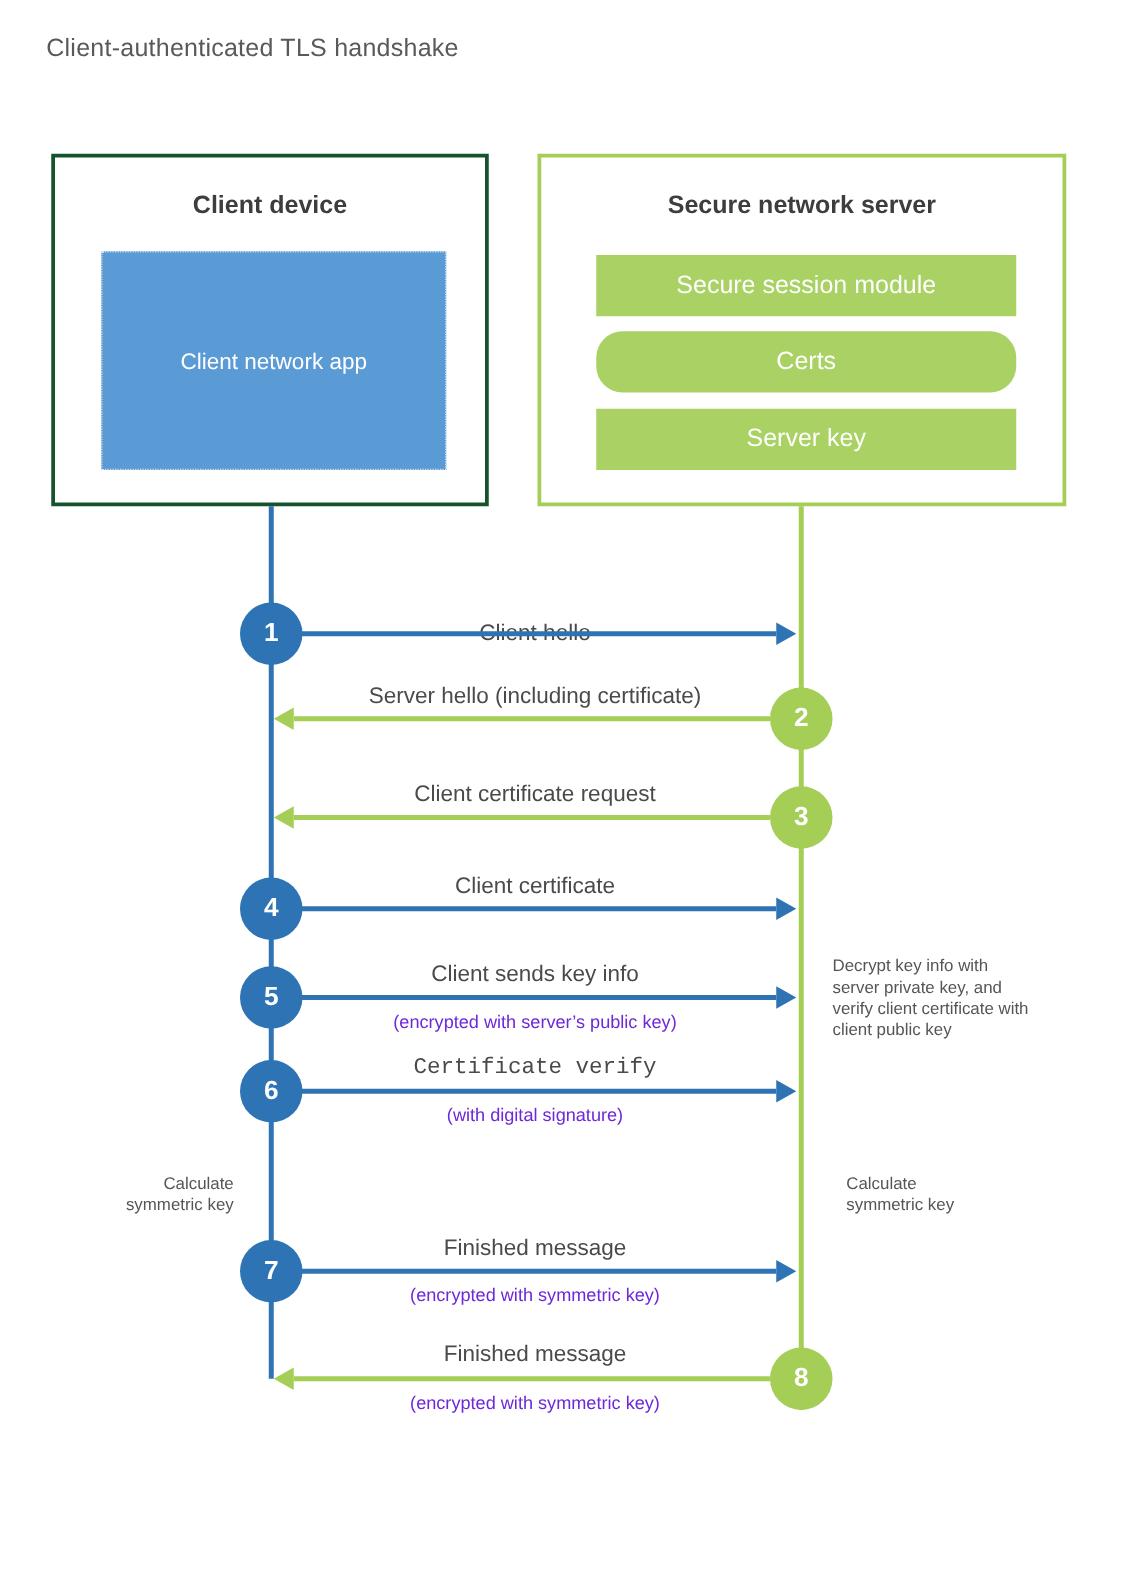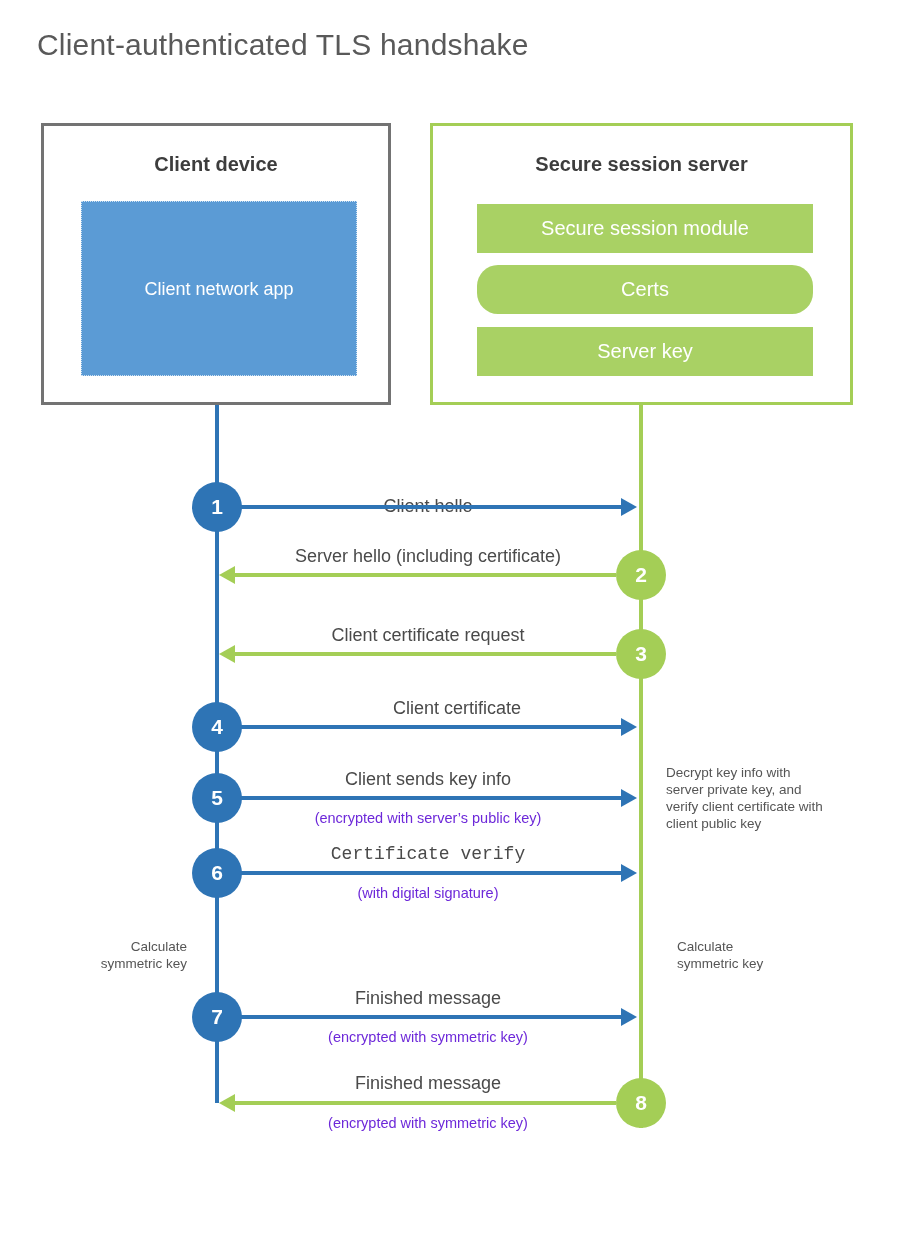--- a/index.html
+++ b/index.html
@@ -1,24 +1,24 @@
 <!DOCTYPE html>
 <html><head>
 <meta charset="utf-8">
 <style>
   html,body{margin:0;padding:0;background:#ffffff;}
   body{font-family:"Liberation Sans","DejaVu Sans",sans-serif;}
   #canvas{position:relative;width:900px;height:1256px;background:#ffffff;overflow:hidden;}
 
-  .page-title{position:absolute;left:37px;top:28px;font-size:30px;font-weight:400;
+  .page-title{position:absolute;left:37px;top:28px;font-size:20px;font-weight:400;
     color:#595959;letter-spacing:0.2px;}
 
   
   .actor-box{position:absolute;top:123px;height:282px;background:#ffffff;box-sizing:border-box;}
-  .client-box{left:41px;width:350px;border:3px solid #737373;}
+  .client-box{left:41px;width:350px;border:3px solid #14532d;}
   .server-box{left:430px;width:423px;border:3px solid #a4ce56;}
   .actor-title{position:absolute;top:27px;left:0;width:100%;text-align:center;
     font-size:20px;font-weight:bold;color:#3d3d3d;}
 
   .client-app{position:absolute;left:37px;top:75px;width:276px;height:175px;
     background:#5b9bd5;border:1px dotted #cfe1f2;box-sizing:border-box;
     display:flex;align-items:center;justify-content:center;text-align:center;
     color:#ffffff;font-size:18px;line-height:28px;padding:0 40px;}
 
   .server-bar{position:absolute;left:44px;width:336px;height:49px;background:#a9d164;
@@ -66,21 +66,21 @@
   <div class="page-title">Client-authenticated TLS handshake</div>
 
   <div class="actor-box client-box">
     <div class="actor-title">Client device</div>
     <div class="client-app">
       <span>Client network app</span>
     </div>
   </div>
 
   <div class="actor-box server-box">
-    <div class="actor-title">Secure session server</div>
+    <div class="actor-title">Secure network server</div>
     <div class="server-bar" style="top:78px;">Secure session module</div>
     <div class="server-bar" style="top:139px;border-radius:21px;">Certs</div>
     <div class="server-bar" style="top:201px;">Server key</div>
   </div>
 
   <div class="lifeline blue"></div>
   <div class="lifeline green"></div>
 
   <div class="msg-label" style="top:496px;">Client hello</div>
   <div class="arrow-line blue" style="top:505px;"></div>
@@ -90,21 +90,21 @@
   <div class="msg-label" style="top:546px;">Server hello (including certificate)</div>
   <div class="arrow-line green" style="top:573px;"></div>
   <div class="arrow-head left" style="top:566px;"></div>
   <div class="num-circle green" style="left:616px;top:550px;">2</div>
 
   <div class="msg-label" style="top:625px;">Client certificate request</div>
   <div class="arrow-line green" style="top:652px;"></div>
   <div class="arrow-head left" style="top:645px;"></div>
   <div class="num-circle green" style="left:616px;top:629px;">3</div>
 
-  <div class="msg-label" style="top:698px;margin-left:29px;">Client certificate</div>
+  <div class="msg-label" style="top:698px;">Client certificate</div>
   <div class="arrow-line blue" style="top:725px;"></div>
   <div class="arrow-head right" style="top:718px;"></div>
   <div class="num-circle blue" style="left:192px;top:702px;">4</div>
 
   <div class="msg-label" style="top:769px;">Client sends key info</div>
   <div class="arrow-line blue" style="top:796px;"></div>
   <div class="arrow-head right" style="top:789px;"></div>
   <div class="num-circle blue" style="left:192px;top:773px;">5</div>
   <div class="msg-sub" style="top:810px;">(encrypted with server’s public key)</div>
 

